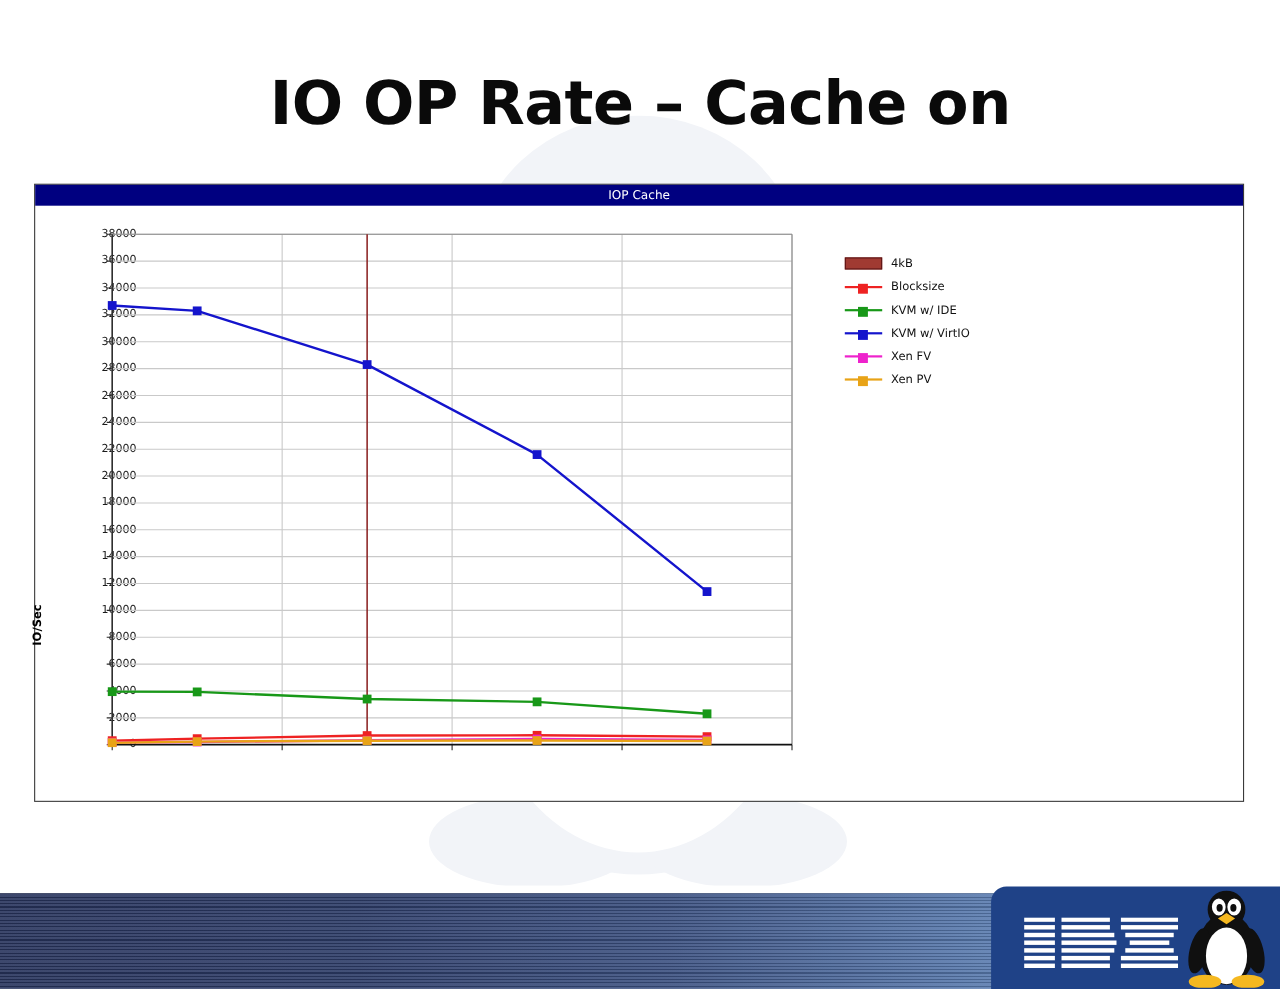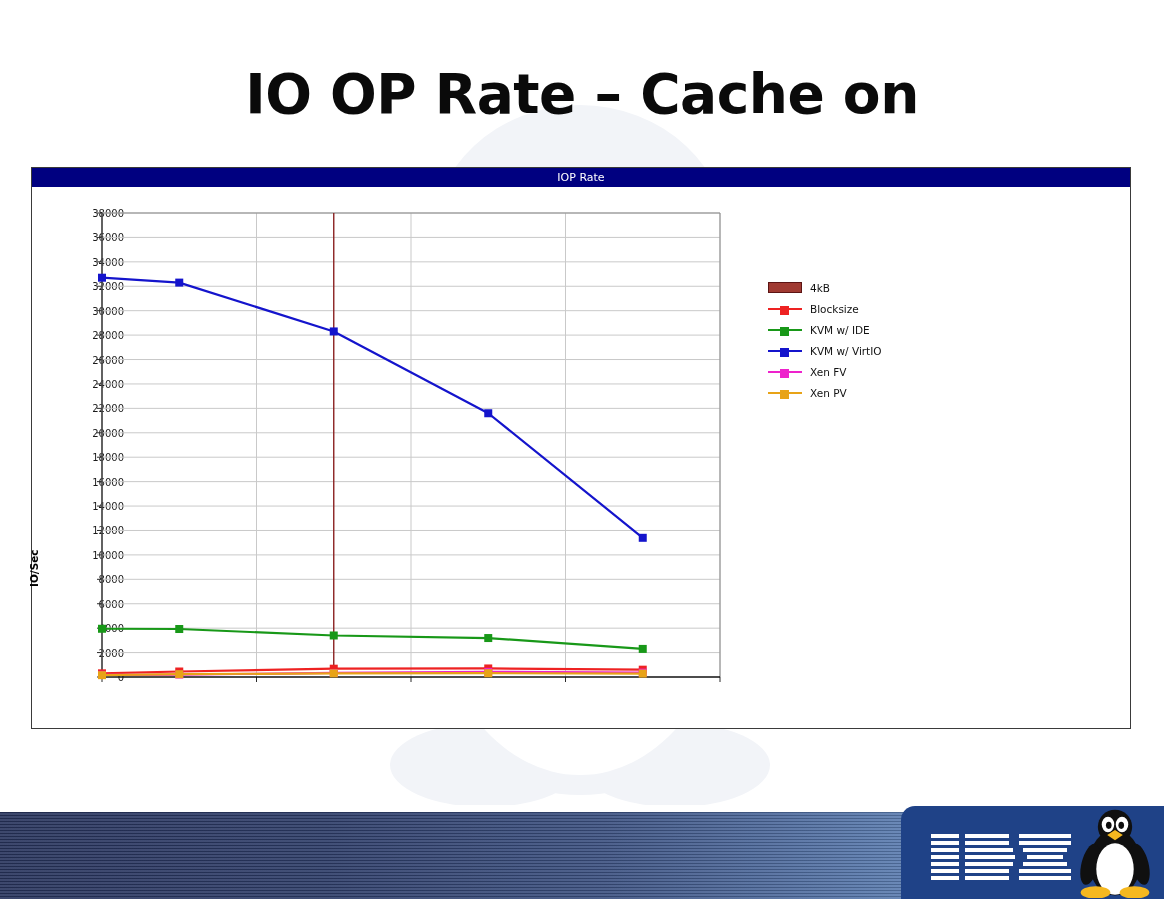--- a/index.html
+++ b/index.html
@@ -52,21 +52,21 @@
     position:absolute;font-size:10px;color:#1a1a1a;
     font-family:"DejaVu Sans",sans-serif;white-space:nowrap;
   }
   .ytick{right:0;text-align:right;transform:translateY(-50%);}
   .xtick{transform:translateX(-50%);}
 
   #ytick-col{position:absolute;left:34px;top:0;width:58px;height:541px;}
   #xtick-row{position:absolute;left:0;top:680px;width:760px;height:18px;}
 
   
-  #legend{position:absolute;left:736px;top:42px;width:170px;margin-top:48px;}
+  #legend{position:absolute;left:736px;top:42px;width:170px;}
   .legend-row{display:flex;align-items:center;height:21px;}
   .legend-swatch{width:34px;height:12px;position:relative;margin-right:8px;flex:0 0 34px;}
   .legend-swatch .lline{position:absolute;left:0;top:5px;width:34px;height:2.5px;}
   .legend-swatch .lmark{position:absolute;left:12px;top:3px;width:9px;height:9px;}
   .legend-swatch.block{border:1px solid #5c1414;box-sizing:border-box;height:11px;top:0;}
   .legend-text{
     font-size:10.5px;color:#111;white-space:nowrap;
     font-family:"DejaVu Sans",sans-serif;
   }
 
@@ -107,21 +107,21 @@
       <ellipse cx="355" cy="130" rx="34" ry="42"></ellipse>
       <path d="M310 165 l38 28 -38 26 -38 -26 z"></path>
     </g>
   </svg>
 </div>
 
 <div id="title">IO OP Rate – Cache on</div>
 
 <div id="chart-container">
 
-  <div id="chart-header">IOP Rate</div>
+  <div id="chart-header">IOP Cache</div>
 
   <div id="plot-wrap">
 
     <div class="axis-title" id="ylabel">IO/Sec</div>
     <div class="axis-title" id="xlabel">KB/Blocksize</div>
 
     <div id="ytick-col">
         <div class="tick-label ytick" style="top: 26px;">38000</div>
         <div class="tick-label ytick" style="top: 50.4211px;">36000</div>
         <div class="tick-label ytick" style="top: 74.8421px;">34000</div>

